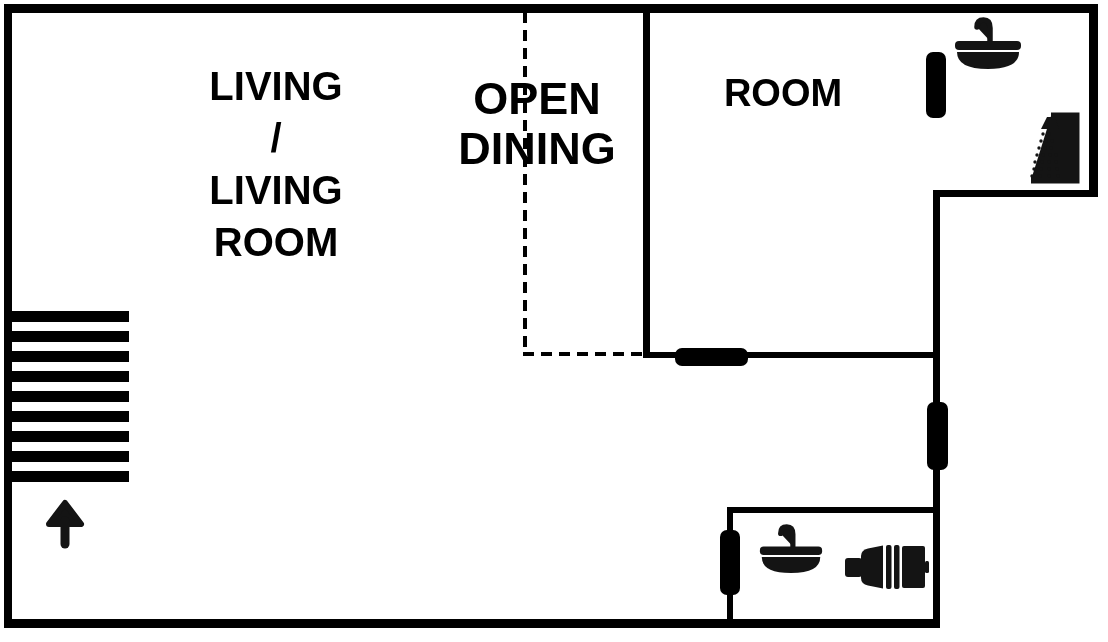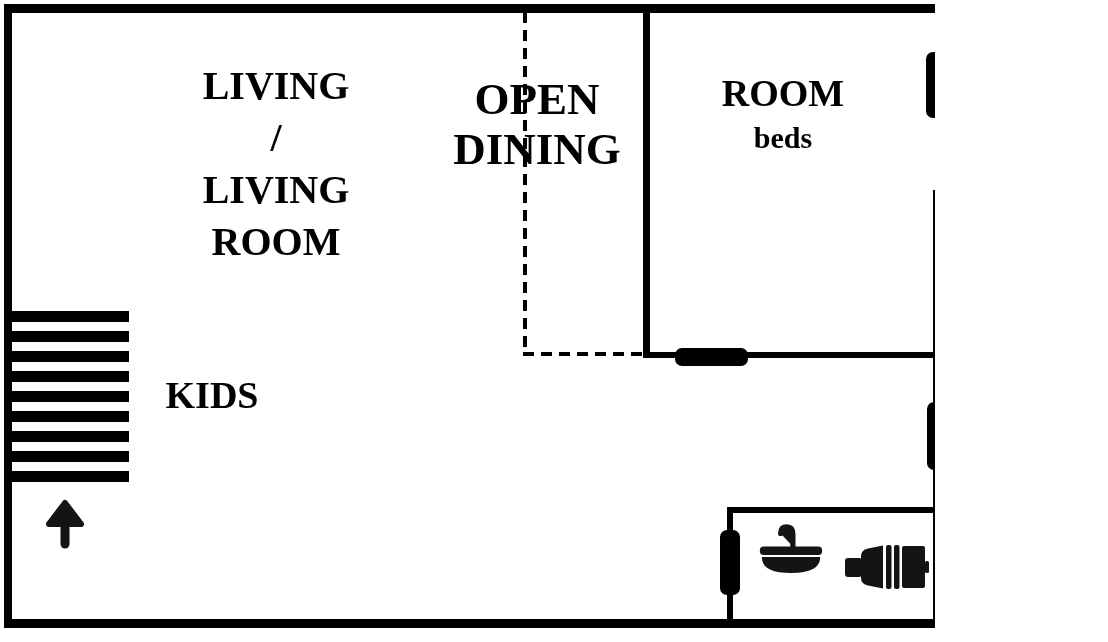--- a/index.html
+++ b/index.html
@@ -4,23 +4,23 @@
 <style>
   :root{
     --wall:#000000;
     --ink:#000000;
     --icon:#141414;
     --background:#ffffff;
   }
   html,body{margin:0;padding:0;background:var(--background);}
   .plan{
     position:relative;
-    width:935px;height:642px;
+    width:1108px;height:642px;
     background:var(--background);
-    font-family:Liberation Serif, serif;
+    font-family:Liberation Sans, sans-serif;
     overflow:hidden;
   }
   .wall{position:absolute;background:var(--wall);}
   .door{position:absolute;background:var(--wall);border-radius:7px;}
   .label{
     position:absolute;text-align:center;font-weight:700;color:var(--ink);
     letter-spacing:0px;white-space:nowrap;
   }
   .stripes{
     position:absolute;left:12px;top:311px;width:117px;height:173px;
@@ -68,25 +68,23 @@
     <div>ROOM</div>
   </div>
 
   <div class="label" style="left:427px;top:74px;width:220px;font-size:45px;line-height:50px;">
     <div>OPEN</div>
     <div>DINING</div>
   </div>
 
   <div class="label" style="left:658px;top:68px;width:250px;">
     <div style="font-size:38px;line-height:50px;">ROOM</div>
-    <div style="font-size:30px;line-height:40px;">beds</div>
   </div>
 
   <div class="label" style="left:92px;top:369px;width:240px;font-size:38px;line-height:52px;">
-    <div>KIDS</div>
   </div>
 
   <svg class="icon" style="left:953px;top:14px;" width="70" height="58" viewBox="0 0 70 58">
     <path d="M37 27 V14 Q37 6 30.5 6 Q24 6 24 13" fill="none" stroke="var(--icon)" stroke-width="5.5" stroke-linecap="round"></path>
     <rect x="2" y="27" width="66" height="9" rx="4"></rect>
     <path d="M4 38 H66 Q66 55 35 55 Q4 55 4 38 Z"></path>
   </svg>
 
   <svg class="icon" style="left:1026px;top:111px;" width="54" height="74" viewBox="0 0 54 74">
     <path d="M25 5 H50 V69 H5" fill="none" stroke="var(--icon)" stroke-width="7"></path>

